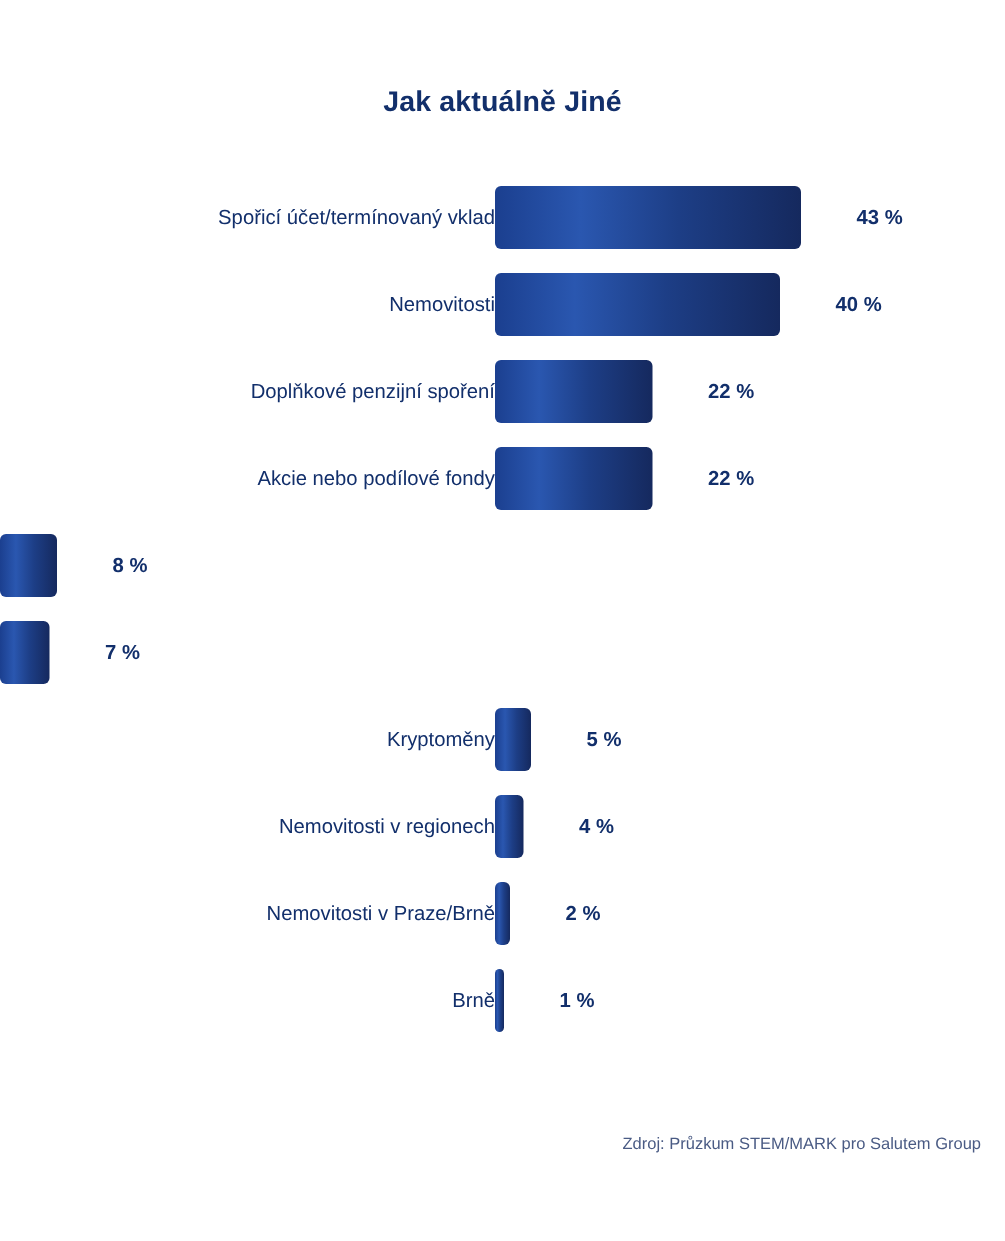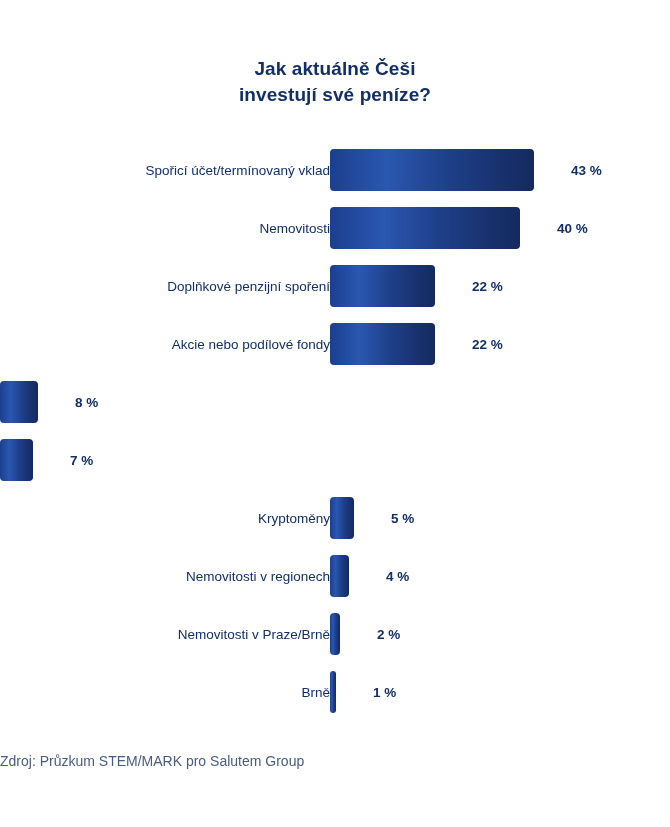--- a/index.html
+++ b/index.html
@@ -66,35 +66,34 @@
   .bar-value {
     font-size: 13.5px;
     font-weight: bold;
     color: #122f6b;
     margin-left: 9px;
     white-space: nowrap;
   }
   .source {
     position: absolute;
     left: 0;
-    right: 0;
+    right: 16px;
     bottom: 58px;
-    text-align: left;
-    font-size: 14px;
+    text-align: right;
+    font-size: 11px;
     color: #4a5b84;
   }
 </style>
 </head>
 <body>
 
 <div class="page">
 
   <div class="title">
-    <span>Jak aktuálně Češi</span>
-    <span class="line2">investují své peníze?</span>
+    <span>Jak aktuálně Jiné</span>
   </div>
 
   <div class="chart">
 
     <div class="row">
       <div class="row-label">Spořicí účet/termínovaný vklad</div>
       <div class="row-bar-wrap">
         <div class="bar" style="width:204px"></div>
         <div class="bar-value">43 %</div>
       </div>

